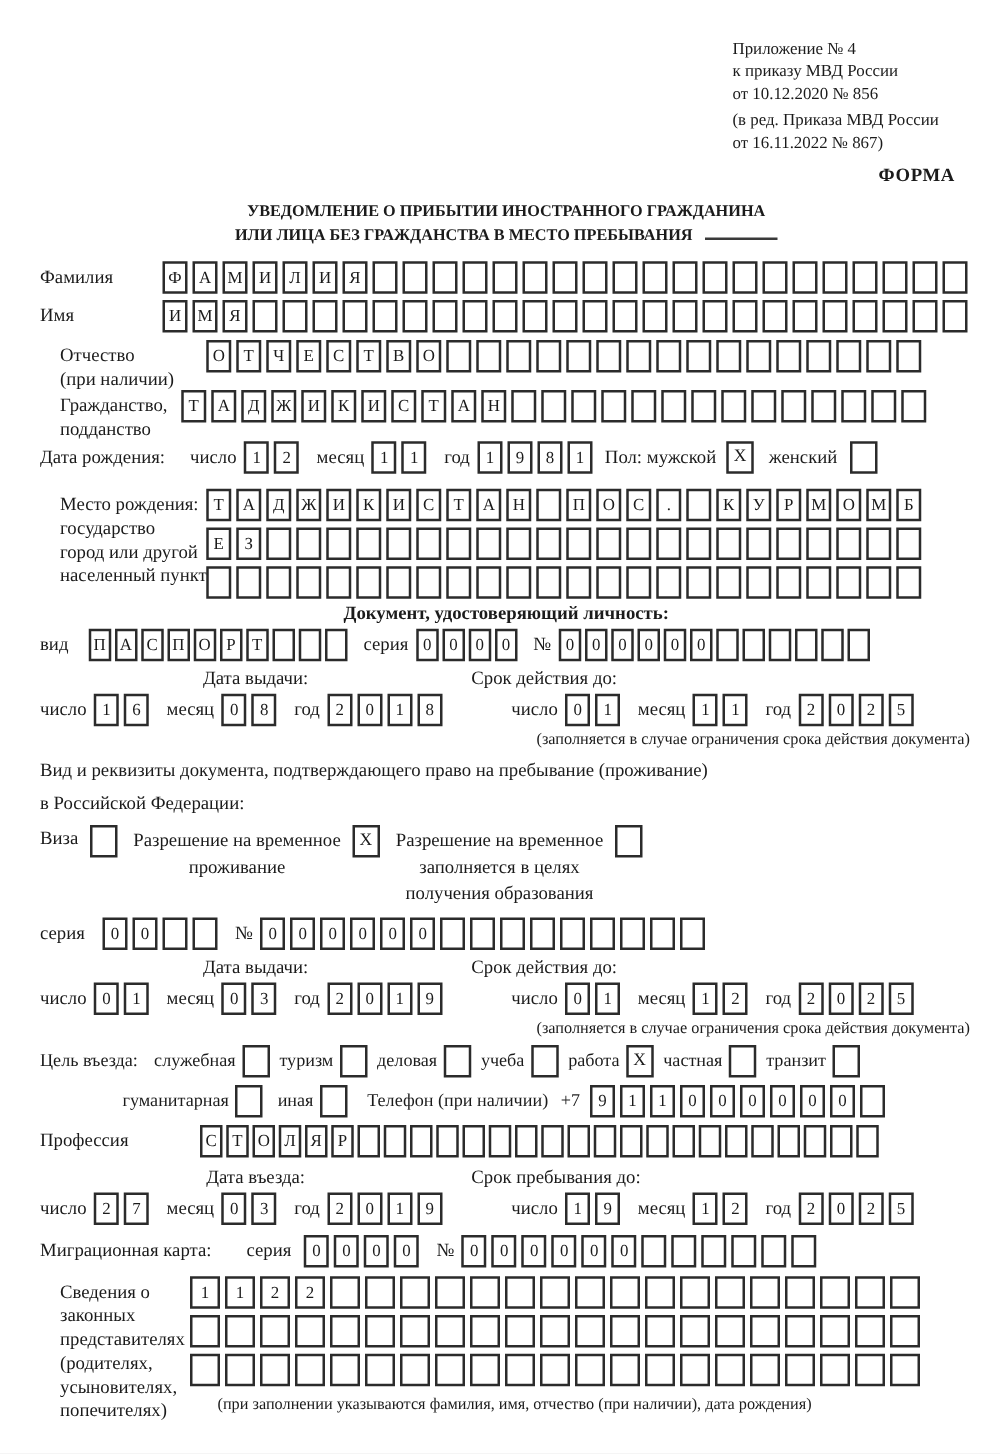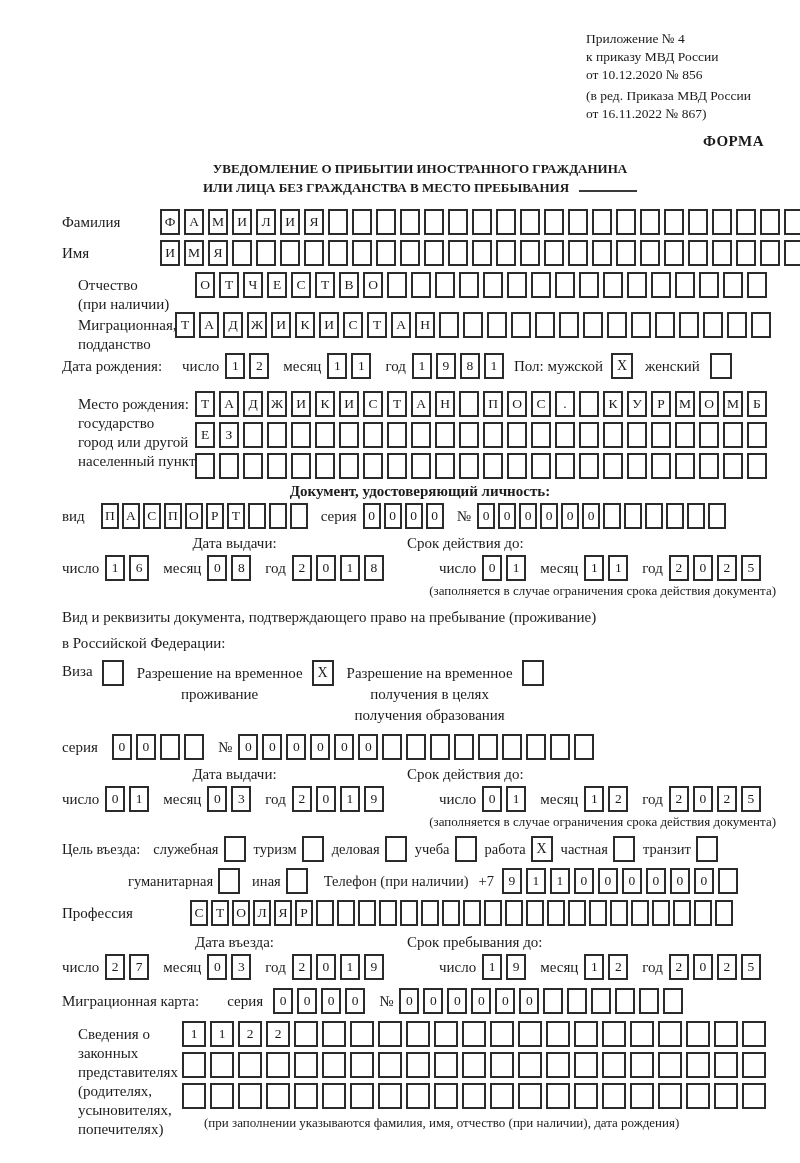--- a/index.html
+++ b/index.html
@@ -1,19 +1,19 @@
 <!DOCTYPE html>
 <html><head>
 <meta charset="utf-8">
 <style>
   html,body{margin:0;padding:0;background:#e8e8e8;}
   .page{
     position:relative;width:800px;height:1163px;background:#ffffff;color:#1b1b1b;
     font-family:"Liberation Serif","DejaVu Serif",serif;font-size:15px;
-    padding:30px 22px 8px 62px;box-sizing:border-box;overflow:hidden;margin:0 auto;
+    padding:30px 22px 8px 32px;box-sizing:border-box;overflow:hidden;margin:0 auto;
   }
   
   .hdr{margin-left:auto;width:192px;font-size:13.5px;line-height:1.32;}
   .hdr .gap{height:4px;}
   .forma{text-align:right;font-weight:bold;font-size:15px;margin-top:10px;padding-right:14px;letter-spacing:.5px;}
   .title{text-align:center;font-weight:bold;font-size:13px;margin-top:10px;line-height:1.32;}
   .title-underline{display:inline-block;width:58px;border-bottom:2.5px solid #3a3a3a;height:13px;margin-left:10px;}
   .sec-heading{font-weight:bold;font-size:15px;margin-top:14px;white-space:nowrap;}
   
   .row{display:flex;align-items:flex-start;margin-top:5px;gap:32px;}
@@ -172,21 +172,21 @@
         <span class="cell"></span>
         <span class="cell"></span>
         <span class="cell"></span>
         <span class="cell"></span>
         <span class="cell"></span>
       </div>
   </div>
 
   <div class="row abs-lbl-row" style="margin-top:14px;padding-left:113px">
     <div class="lbl">
-      <div>Миграционная,</div>
+      <div>Гражданство,</div>
       <div>подданство</div>
     </div>
     <div class="cells">
         <span class="cell">Т</span>
         <span class="cell">А</span>
         <span class="cell">Д</span>
         <span class="cell">Ж</span>
         <span class="cell">И</span>
         <span class="cell">К</span>
         <span class="cell">И</span>
@@ -422,21 +422,21 @@
     <div class="opt">
       <span class="opt-lines">
         <span>Разрешение на временное</span>
         <span>проживание</span>
       </span>
       <span class="cbx">X</span>
     </div>
     <div class="opt">
       <span class="opt-lines">
         <span>Разрешение на временное</span>
-        <span>получения в целях</span>
+        <span>заполняется в целях</span>
         <span>получения образования</span>
       </span>
       <span class="cbx"></span>
     </div>
   </div>
 
   <div class="date-row" style="margin-top:8px">
     <span style="margin-right:14px">серия</span>
     <span class="cells">
         <span class="cell">0</span>

